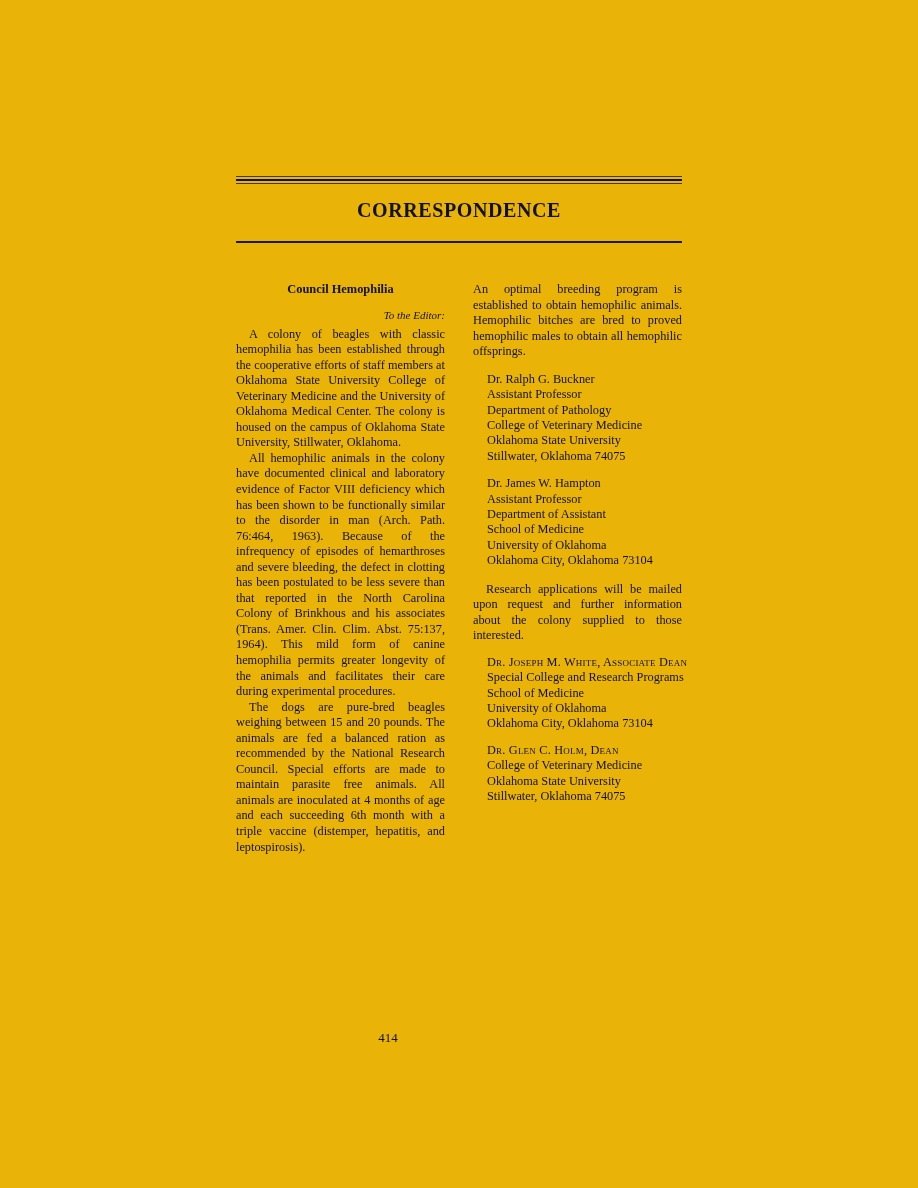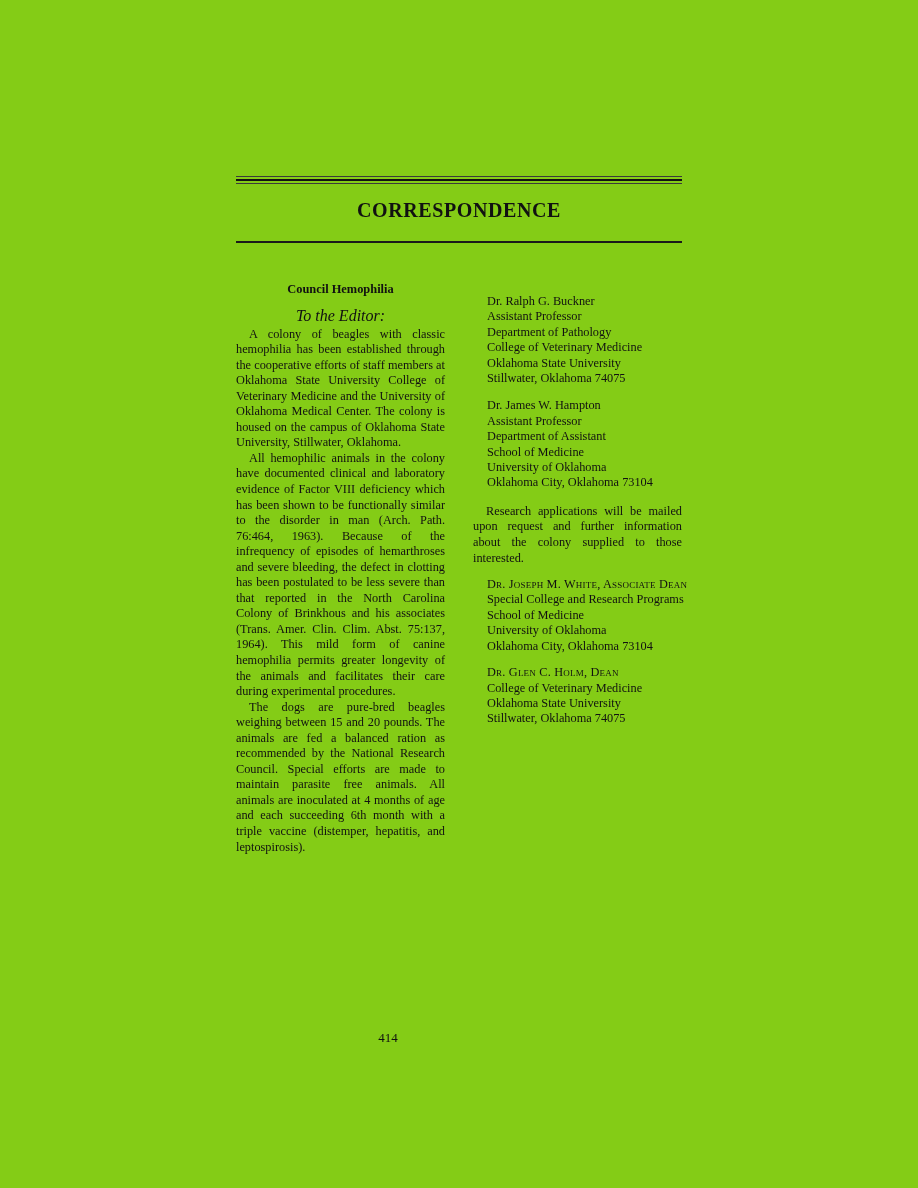--- a/index.html
+++ b/index.html
@@ -16,21 +16,21 @@
     color: #111111;
     overflow: hidden;
   }
 
   .page {
     position: absolute;
     left: 0;
     top: 0;
     width: 918px;
     height: 1188px;
-    background: #84cc16;
+    background: #eab308;
   }
 
   
   .masthead {
     position: absolute;
     left: 236px;
     top: 176px;
     width: 446px;
   }
   .rule-thin {
@@ -92,22 +92,22 @@
   .section-head {
     text-align: center;
     font-weight: bold;
     font-size: 12.4px;
     margin: 0 0 11px 0;
     line-height: 15px;
   }
   .salutation {
     font-style: italic;
     margin: 0 0 3px 0;
-    text-align: center;
-    font-size: 16px;
+    text-align: right;
+    font-size: 11px;
     line-height: 15.5px;
   }
   p.body-par {
     margin: 0;
     text-indent: 13px;
     text-align: justify;
   }
   p.body-par.no-indent {
     text-indent: 0;
   }
@@ -176,20 +176,21 @@
 
     <div class="col">
       <div class="section-head">Council Hemophilia</div>
       <div class="salutation">To the Editor:</div>
       <p class="body-par">A colony of beagles with classic hemophilia has been established through the cooperative efforts of staff members at Oklahoma State University College of Veterinary Medicine and the University of Oklahoma Medical Center. The colony is housed on the campus of Oklahoma State University, Stillwater, Oklahoma.</p>
       <p class="body-par">All hemophilic animals in the colony have documented clinical and laboratory evidence of Factor VIII deficiency which has been shown to be functionally similar to the disorder in man (Arch. Path. 76:464, 1963). Because of the infrequency of episodes of hemarthroses and severe bleeding, the defect in clotting has been postulated to be less severe than that reported in the North Carolina Colony of Brinkhous and his associates (Trans. Amer. Clin. Clim. Abst. 75:137, 1964). This mild form of canine hemophilia permits greater longevity of the animals and facilitates their care during experimental procedures.</p>
       <p class="body-par">The dogs are pure-bred beagles weighing between 15 and 20 pounds. The animals are fed a balanced ration as recommended by the National Research Council. Special efforts are made to maintain parasite free animals. All animals are inoculated at 4 months of age and each succeeding 6th month with a triple vaccine (distemper, hepatitis, and leptospirosis).</p>
     </div>
 
     <div class="col">
+      <p class="body-par no-indent">An optimal breeding program is established to obtain hemophilic animals. Hemophilic bitches are bred to proved hemophilic males to obtain all hemophilic offsprings.</p>
 
       <div class="addr-block">
         <span class="addr-line">Dr. Ralph G. Buckner</span>
         <span class="addr-line">Assistant Professor</span>
         <span class="addr-line">Department of Pathology</span>
         <span class="addr-line">College of Veterinary Medicine</span>
         <span class="addr-line">Oklahoma State University</span>
         <span class="addr-line">Stillwater, Oklahoma 74075</span>
       </div>
 

